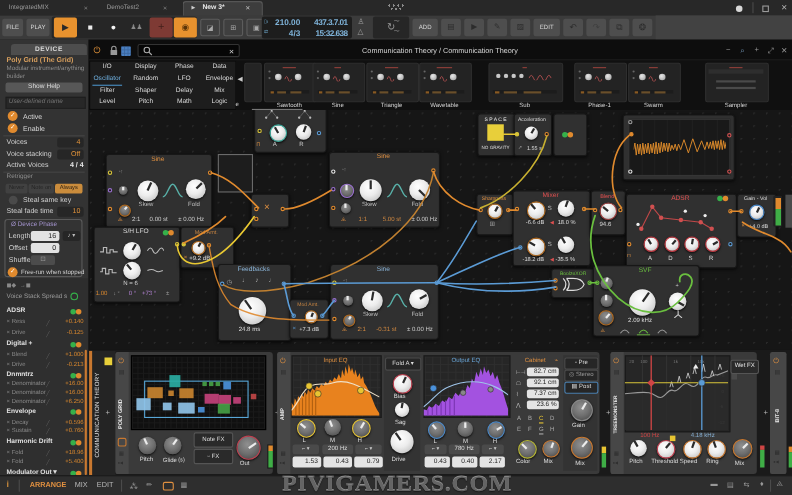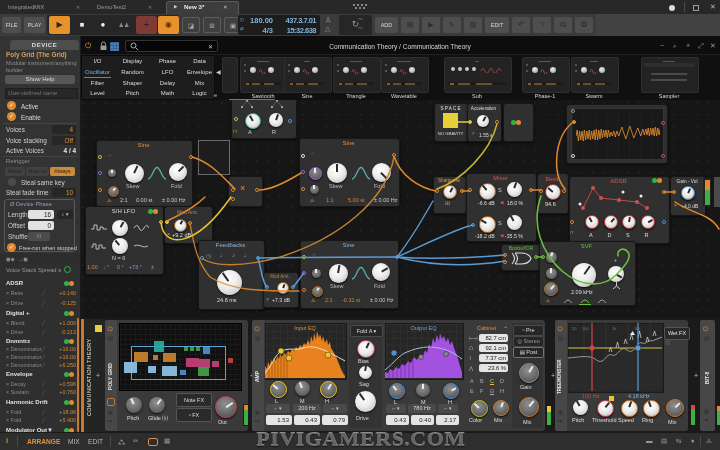--- a/index.html
+++ b/index.html
@@ -45,21 +45,21 @@
 <div class="abs" style="left:93px;top:16px;width:20px;height:18px;color:#f5f5f5;font-size:8px;text-align:center;line-height:18px;">●</div>
 <div class="abs" style="left:114px;top:16px;width:20px;height:18px;color:#8a8a8a;font-size:6px;text-align:center;line-height:18px;">♟♟</div>
 <div class="abs" style="left:136px;top:16px;width:21px;height:18px;background:#7e3a34;border-radius:2px;color:#421f1b;font-size:10px;text-align:center;line-height:17px;">+</div>
 <div class="abs" style="left:158px;top:16px;width:21px;height:18px;background:#e8922e;border-radius:2px;color:#5a3408;font-size:8px;text-align:center;line-height:18px;">◉</div>
 <div class="abs" style="left:182px;top:17px;width:18px;height:16px;background:#3f3f3f;border:1px solid #5c5c5c;border-radius:2px;color:#a8a8a8;font-size:6.5px;text-align:center;line-height:15px;box-sizing:border-box;">◪</div>
 <div class="abs" style="left:203px;top:17px;width:18px;height:16px;background:#3f3f3f;border:1px solid #5c5c5c;border-radius:2px;color:#a8a8a8;font-size:6.5px;text-align:center;line-height:15px;box-sizing:border-box;">⊞</div>
 <div class="abs" style="left:224px;top:17px;width:18px;height:16px;background:#3f3f3f;border:1px solid #5c5c5c;border-radius:2px;color:#a8a8a8;font-size:6.5px;text-align:center;line-height:15px;box-sizing:border-box;">▣</div>
 <div class="abs" style="left:238px;top:15px;width:82px;height:20px;background:#1d1d1d;border-radius:2px;"></div>
 <div class="abs" style="left:240px;top:17px;font-size:4.5px;color:#6fa8cc;font-weight:normal;z-index:6;">▯ı</div>
 <div class="abs" style="left:240px;top:26px;font-size:4.5px;color:#6fa8cc;font-weight:normal;z-index:6;">⇄</div>
-<div class="abs" style="left:240px;top:16px;width:33px;text-align:right;font-size:7.5px;color:#7fb3d9;font-weight:bold;z-index:6;">180.00</div>
+<div class="abs" style="left:240px;top:16px;width:33px;text-align:right;font-size:7.5px;color:#7fb3d9;font-weight:bold;z-index:6;">210.00</div>
 <div class="abs" style="left:240px;top:25.5px;width:33px;text-align:right;font-size:7.5px;color:#7fb3d9;font-weight:bold;z-index:6;">4/3</div>
 <div class="abs" style="left:276px;top:16px;width:40px;text-align:right;font-size:7.5px;color:#7fb3d9;font-weight:bold;z-index:6;letter-spacing:-0.5px;">437.3.7.01</div>
 <div class="abs" style="left:276px;top:25.5px;width:40px;text-align:right;font-size:7.5px;color:#7fb3d9;font-weight:bold;z-index:6;letter-spacing:-0.5px;">15:32.638</div>
 <div class="abs" style="left:325px;top:15.5px;font-size:7px;color:#999;font-weight:normal;z-index:6;">♙</div>
 <div class="abs" style="left:325px;top:24.5px;font-size:7px;color:#999;font-weight:normal;z-index:6;">△</div>
 <div class="abs" style="left:339px;top:15px;width:33px;height:20px;background:#262626;border-radius:2px;color:#999;font-size:9px;text-align:center;line-height:19px;">↻</div>
 <div class="abs" style="left:358px;top:15.5px;font-size:5.5px;color:#888;font-weight:normal;z-index:6;">〜</div>
 <div class="abs" style="left:358px;top:24.5px;font-size:5.5px;color:#888;font-weight:normal;z-index:6;">〜</div>
 <div class="btn" style="left:375px;top:17px;width:23px;height:16px;font-size:5.5px;line-height:16px;">ADD</div>
 <div class="btn" style="left:401px;top:17px;width:18px;height:16px;font-size:7px;line-height:15px;color:#2c2c2c;">▤</div>

